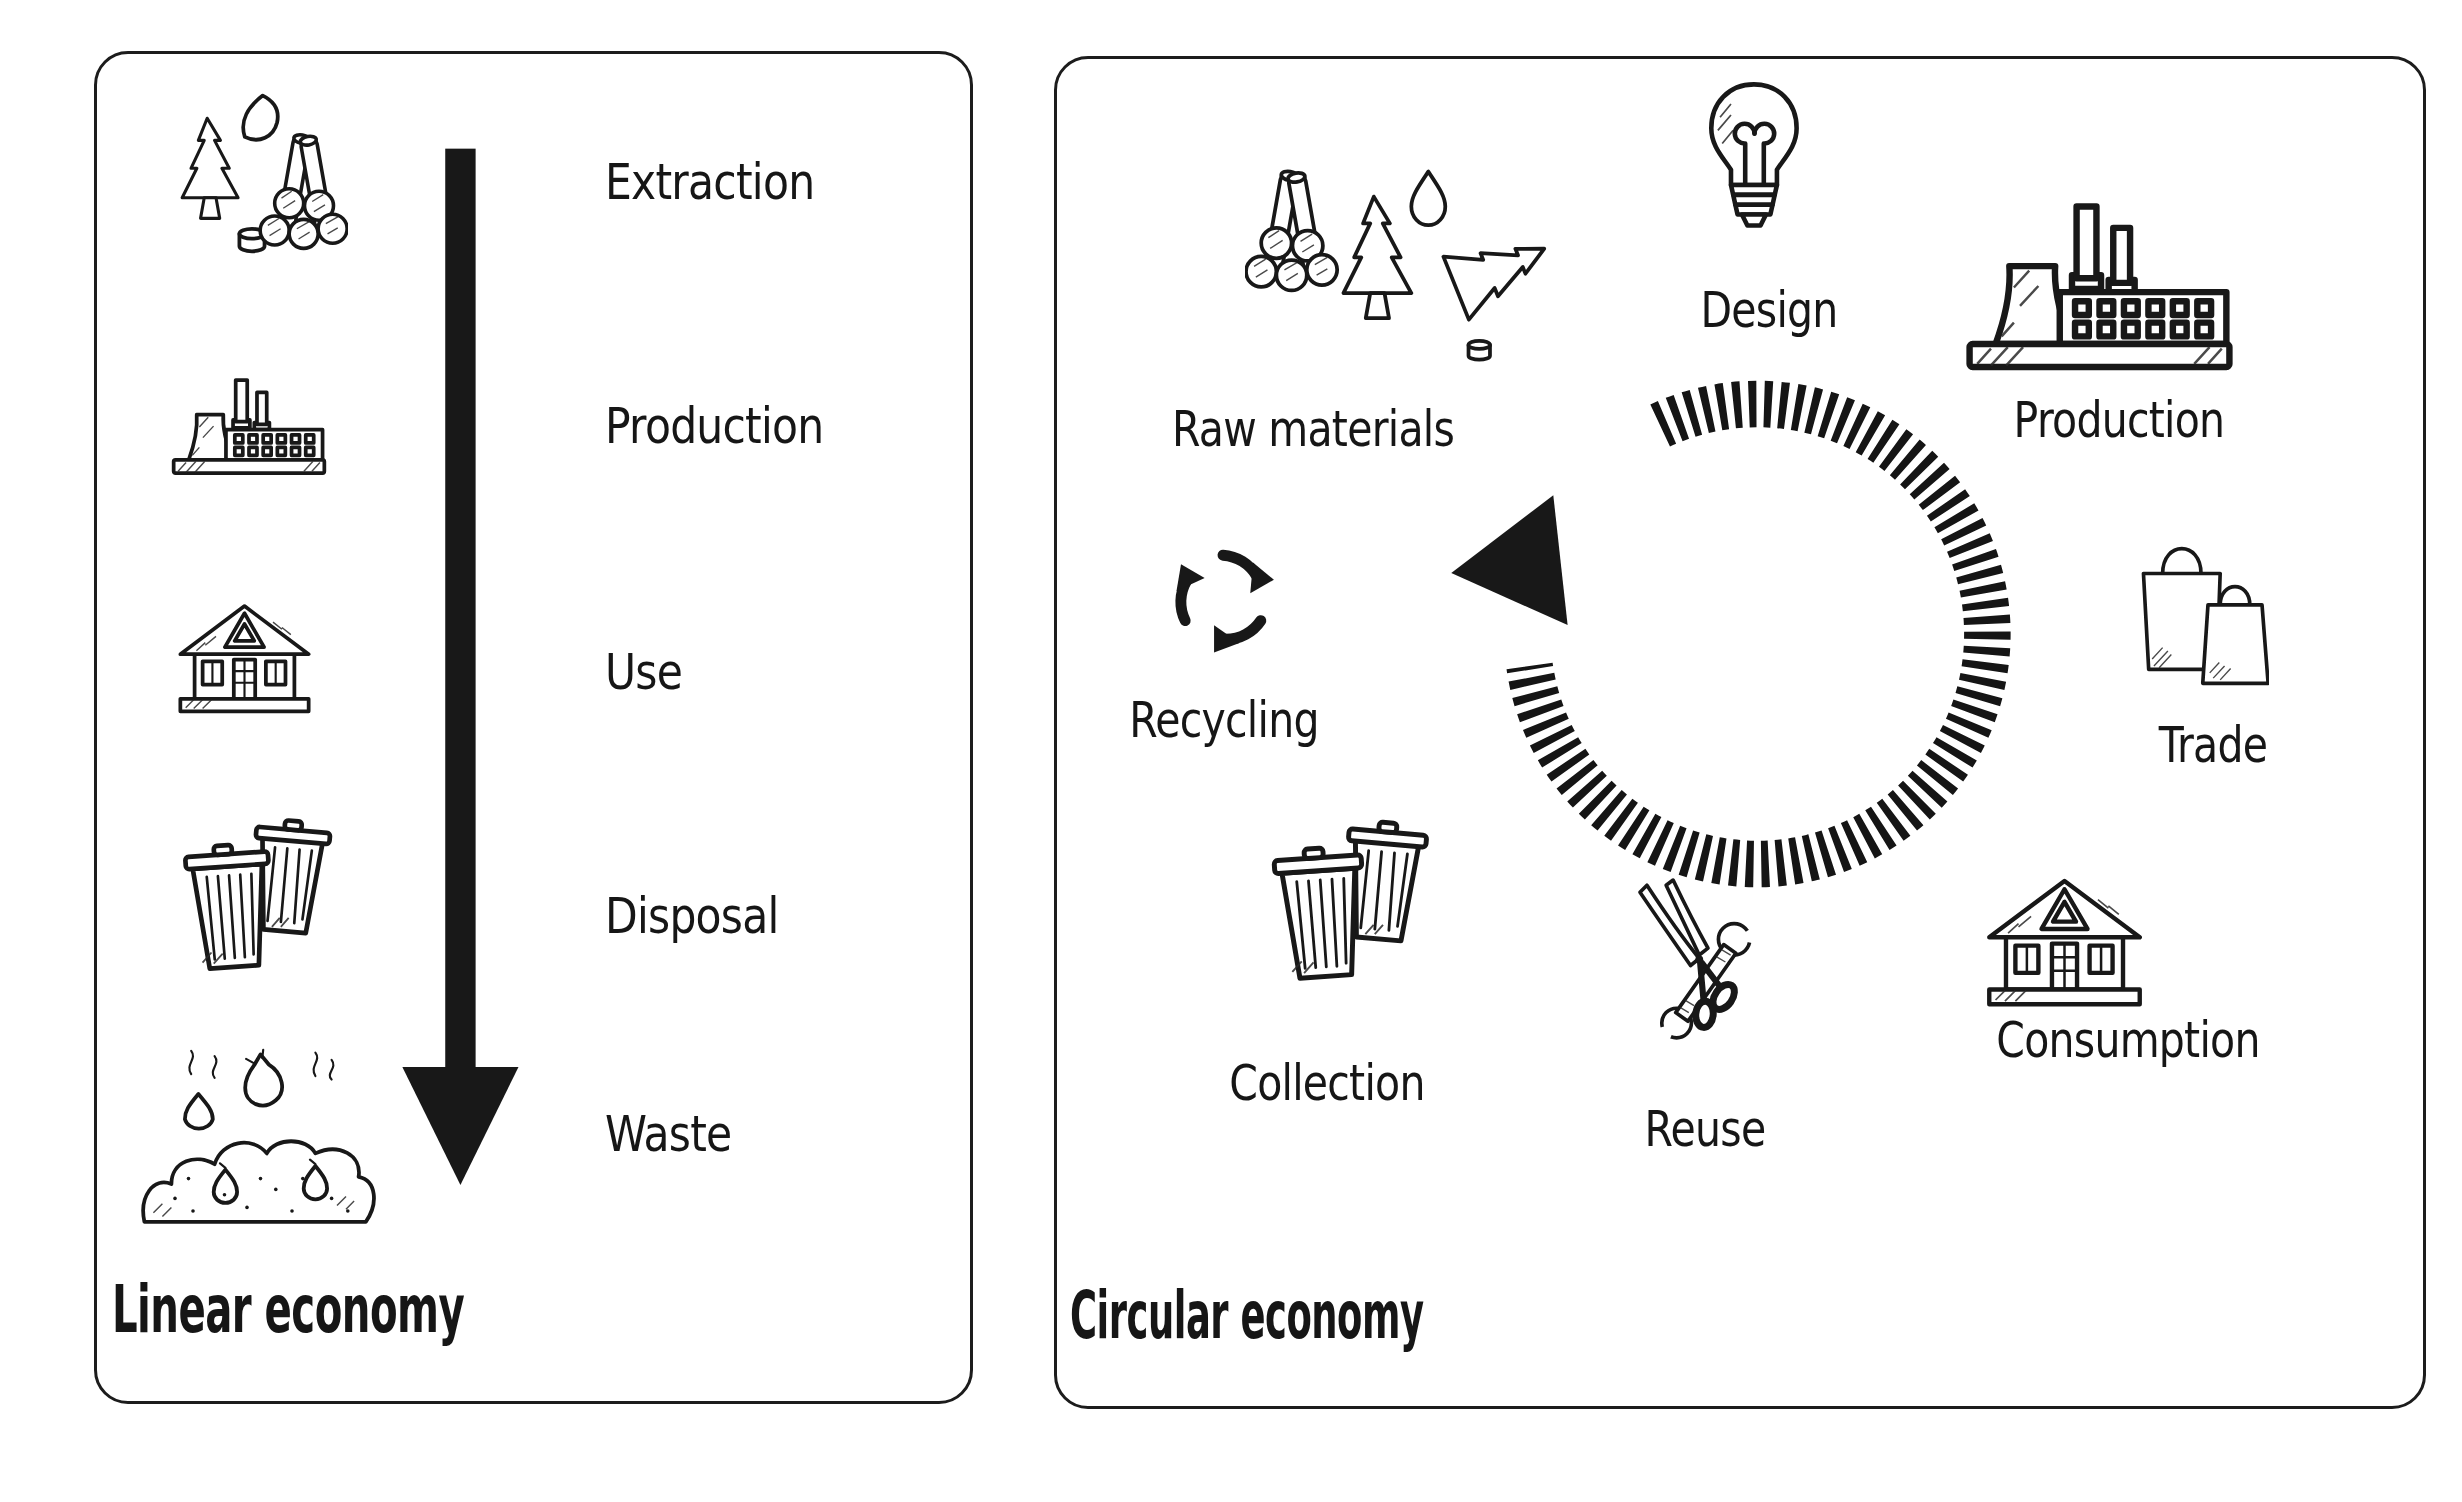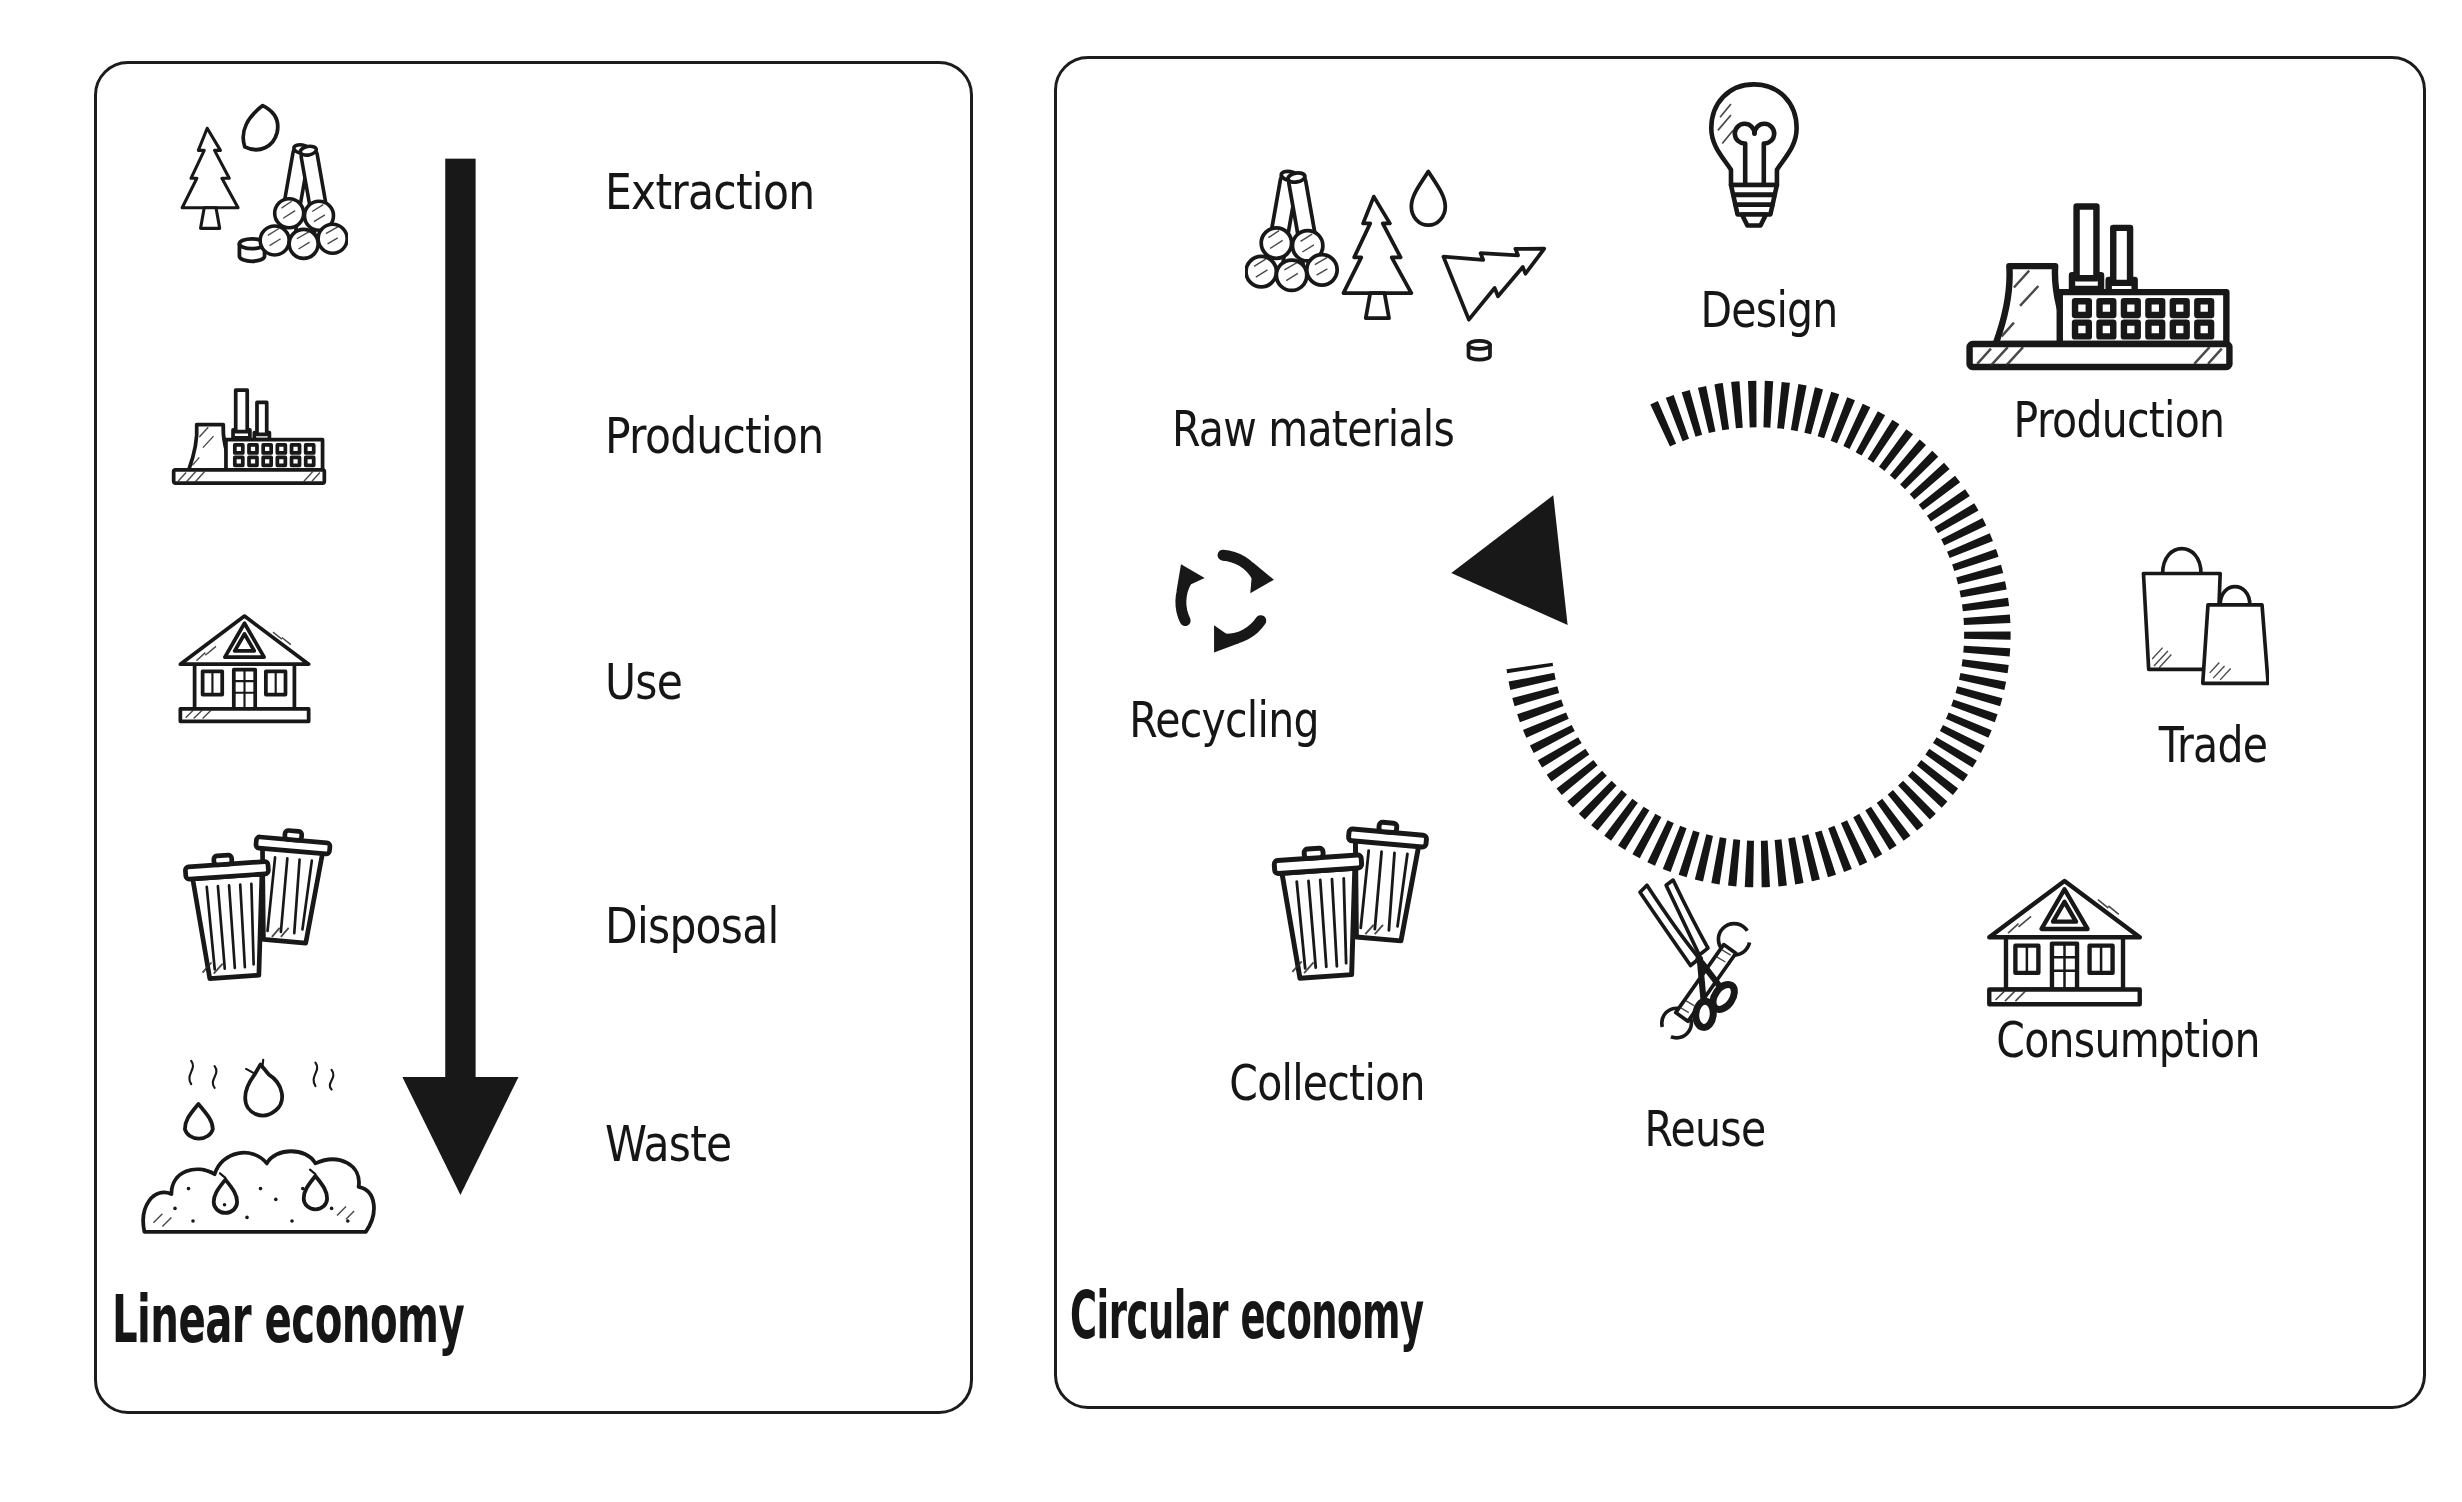--- a/index.html
+++ b/index.html
@@ -1,21 +1,21 @@
 <!DOCTYPE html>
 <html style="font-size:14.3px"><head>
 <meta charset="utf-8">
 <style>
   html,body{margin:0;padding:0;background:#ffffff;}
   .page{
     position:relative;width:2462px;height:1503px;background:#fff;
     font-family:"DejaVu Sans","Liberation Sans",sans-serif;color:#161616;overflow:hidden;
   }
   .panel{position:absolute;border:3.1px solid #1c1c1c;border-radius:34px;background:#fff;}
-  #panel-linear{left:94px;top:61px;width:873px;height:1347px;text-align:right;}
+  #panel-linear{left:94px;top:51px;width:873px;height:1347px;text-align:right;}
   #panel-circular{left:1054px;top:56px;width:1366px;height:1347px;}
 
   .abs{position:absolute;}
   .label{position:absolute;font-size:50px;line-height:50px;white-space:nowrap;letter-spacing:-0.9px;}
   .label.centered{transform:translateX(-50%) scaleX(.82);}
   .label.lefted{transform-origin:0 50%;transform:scaleX(.85);}
   .title{position:absolute;font-weight:bold;font-size:66px;line-height:66px;white-space:nowrap;letter-spacing:-0.9px;}
   #title-linear{left:15px;top:1223px;transform-origin:0 0;transform:scaleX(.61);}
   #title-circular{left:13.4px;top:1224px;transform-origin:0 0;transform:scaleX(.56);}
 

